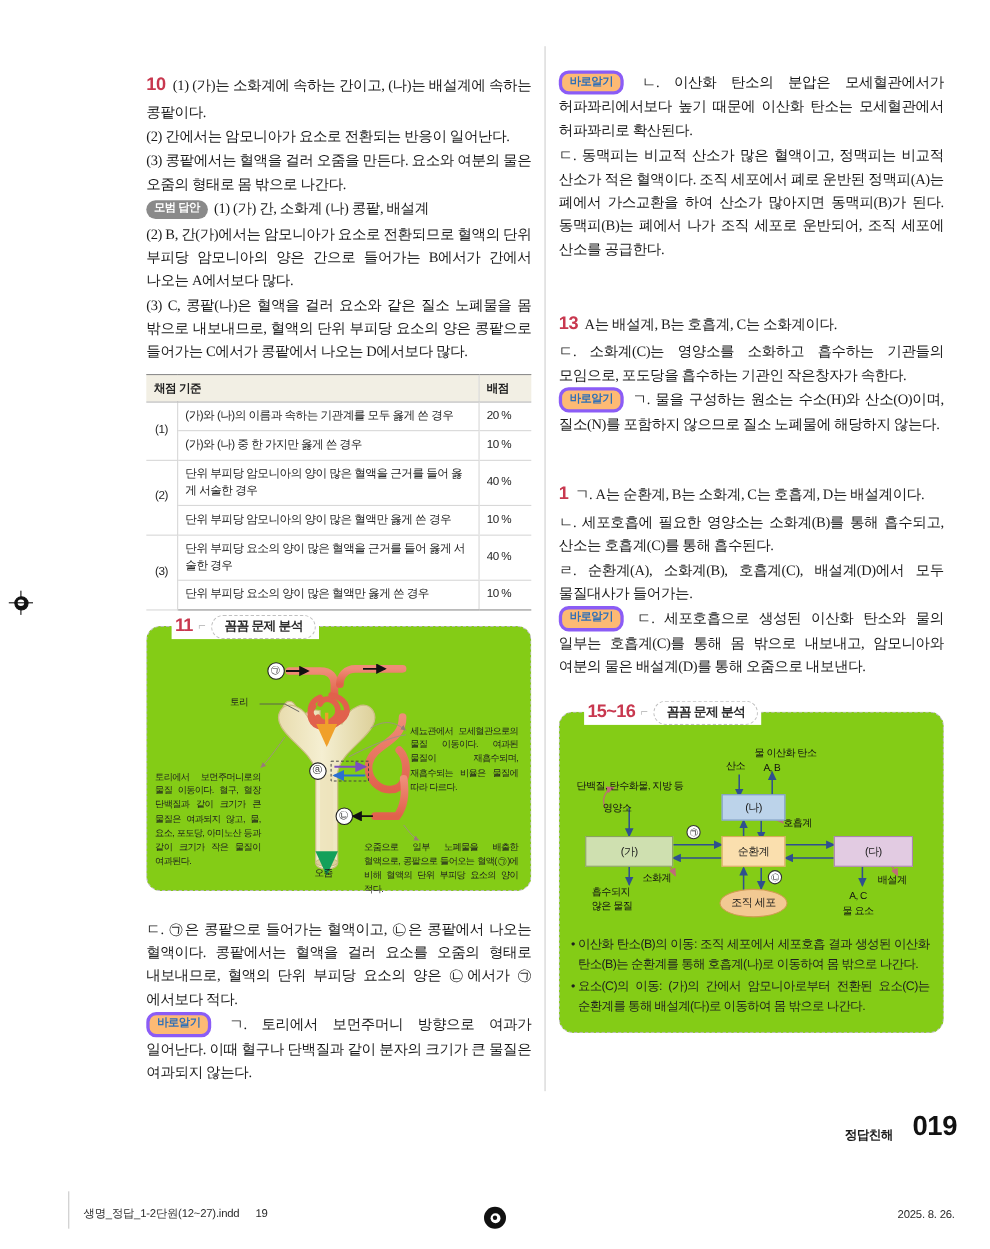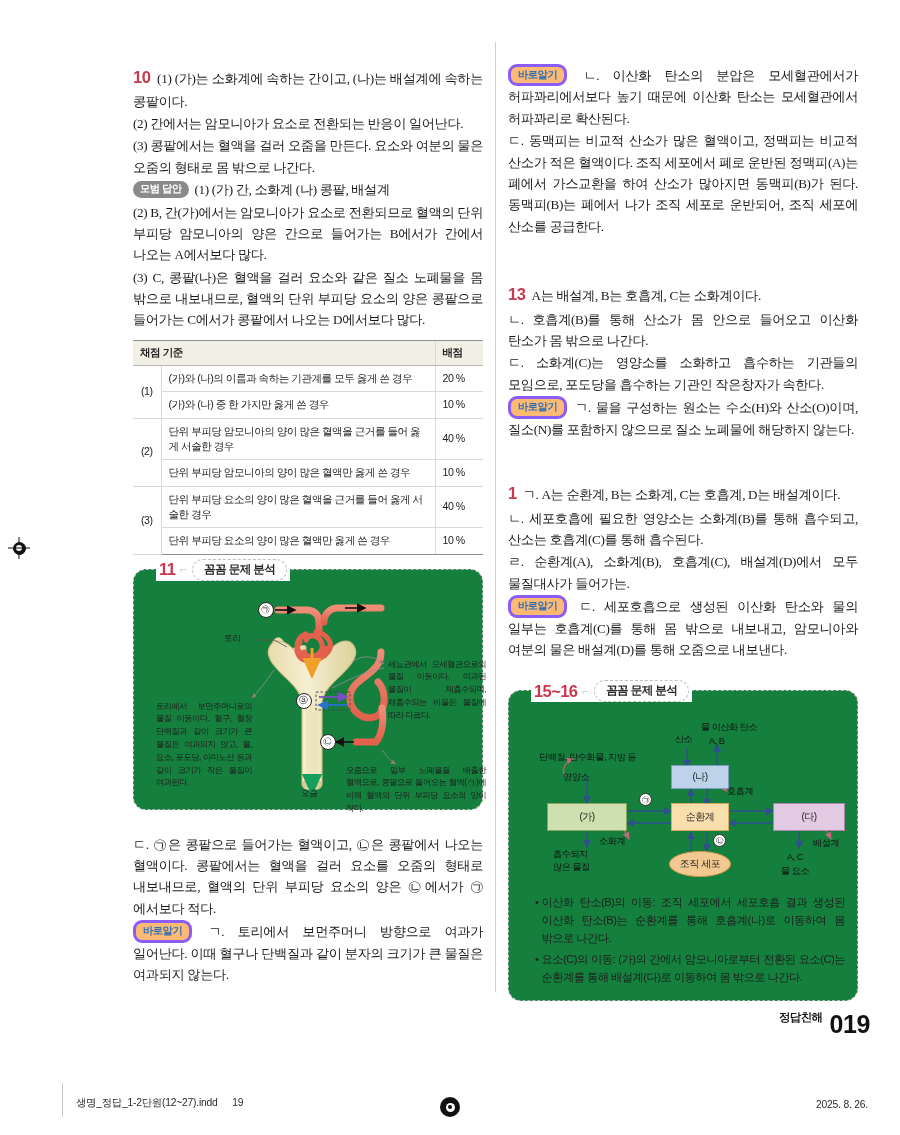--- a/index.html
+++ b/index.html
@@ -67,21 +67,21 @@
     line-height:1.45; color:#222;
   }
   table.score tr:last-child td { border-bottom:1.4px solid #8e8e8e; }
   td.idx { width:28px; text-align:center; border-right:1px solid #d8d8d8; }
   td.pts { width:48px; text-align:left; border-left:1px solid #d8d8d8; white-space:nowrap;}
   th.pts { width:48px; border-left:1px solid #d8d8d8; }
 
   
   .analysis {
     position:relative; border:1.4px dashed #b9b9b9; border-radius:13px;
-    margin:14px 0 10px 0; padding:20px 10px 12px 22px; background:#15803d;
+    margin:14px 0 10px 0; padding:20px 10px 12px 6px; background:#84cc16;
   }
   .analysis-head {
     position:absolute; top:-11px; left:22px; display:flex; align-items:center; gap:5px;
     background:#fff; padding:0 3px;
   }
   .analysis-num {
     color:#c8384f; font-weight:bold; font-size:16.5px;
     font-family:"Liberation Sans","DejaVu Sans",sans-serif; letter-spacing:-0.6px;
   }
   .analysis-dash { color:#b0b0b0; font-size:12px; }
@@ -112,21 +112,21 @@
   }
   .sys-green  { background:#cfe0b0; border-color:#8aa35f; }
   .sys-blue   { background:#bcd3ea; border-color:#7c9cc0; }
   .sys-orange { background:#fadfae; border-color:#d7ab5e; }
   .sys-purple { background:#e2cbe2; border-color:#ab86ab; }
   .sys-ellipse{ background:#f2c993; border-color:#cf9c52; border-radius:50%; }
   .syslabel { position:absolute; font-family:"Liberation Sans","DejaVu Sans",sans-serif;
               font-size:9.2px; letter-spacing:-0.5px; color:#111; line-height:1.35; }
 
   
-  .folio { position:absolute; right:30px; bottom:96px; display:flex; align-items:flex-start; gap:7px; }
+  .folio { position:absolute; right:30px; bottom:96px; display:flex; align-items:flex-end; gap:18px; }
   .folio-txt { font-family:"Liberation Sans","DejaVu Sans",sans-serif; font-size:11.5px;
                font-weight:bold; letter-spacing:-0.6px; color:#1b1b1b; }
   .folio-num { font-family:"Liberation Sans","DejaVu Sans",sans-serif; font-size:25px;
                font-weight:bold; color:#111; letter-spacing:-0.4px; }
   .trimline { position:absolute; left:62px; bottom:18px; width:1px; height:34px; background:#c9c9c9; }
   .imprint { position:absolute; left:76px; bottom:25px; font-family:"Liberation Sans","DejaVu Sans",sans-serif;
              font-size:10.3px; color:#2b2b2b; letter-spacing:-0.2px; }
   .imprint .pg { margin-left:12px; }
   .datestamp { position:absolute; right:32px; bottom:25px; font-family:"Liberation Sans","DejaVu Sans",sans-serif;
                font-size:10.3px; color:#2b2b2b; letter-spacing:-0.2px; }
@@ -335,21 +335,20 @@
         <span>ㄴ. 이산화 탄소의 분압은 모세혈관에서가 허파꽈리에서보다 높기 때문에 이산화 탄소는 모세혈관에서 허파꽈리로 확산된다.</span>
       </p>
       <p class="body">ㄷ. 동맥피는 비교적 산소가 많은 혈액이고, 정맥피는 비교적 산소가 적은 혈액이다. 조직 세포에서 폐로 운반된 정맥피(A)는 폐에서 가스교환을 하여 산소가 많아지면 동맥피(B)가 된다. 동맥피(B)는 폐에서 나가 조직 세포로 운반되어, 조직 세포에 산소를 공급한다.</p>
     </div>
 
     <div class="qblock" style="margin-top:44px;">
       <p class="body">
         <span class="qnum">13</span>
         &nbsp;<span>A는 배설계, B는 호흡계, C는 소화계이다.</span>
       </p>
-      <p class="body">ㄴ. 호흡계(B)를 통해 산소가 몸 안으로 들어오고 이산화 탄소가 몸 밖으로 나간다.</p>
       <p class="body">ㄷ. 소화계(C)는 영양소를 소화하고 흡수하는 기관들의 모임으로, 포도당을 흡수하는 기관인 작은창자가 속한다.</p>
       <p class="body">
         <span class="chip chip-correct">바로알기</span>
         <span>ㄱ. 물을 구성하는 원소는 수소(H)와 산소(O)이며, 질소(N)를 포함하지 않으므로 질소 노폐물에 해당하지 않는다.</span>
       </p>
     </div>
 
     <div class="qblock" style="margin-top:40px;">
       <p class="body">
         <span class="qnum">1</span>

